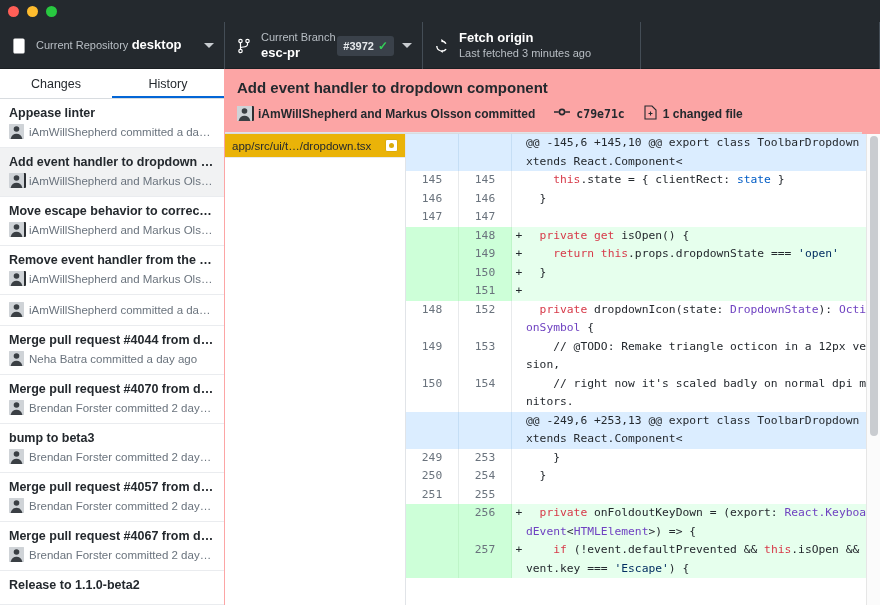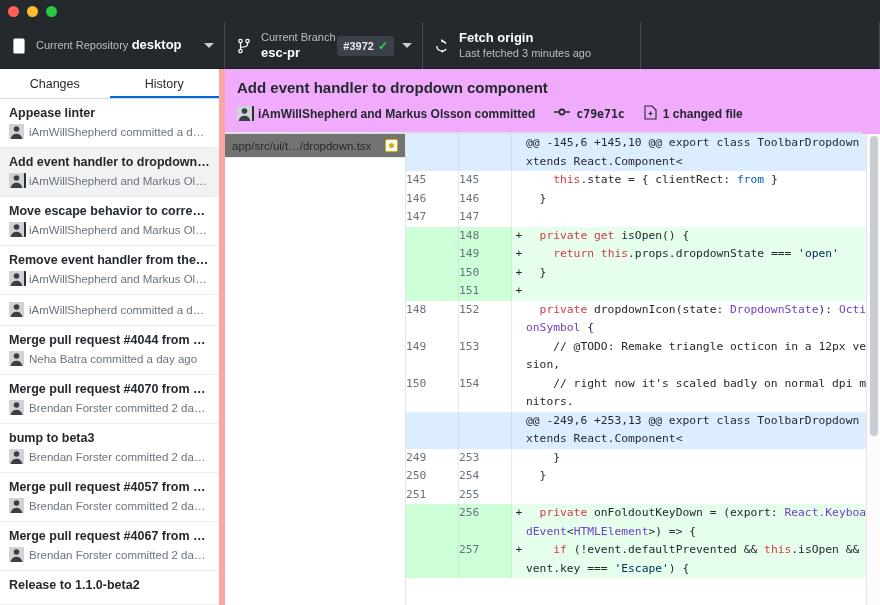--- a/index.html
+++ b/index.html
@@ -44,71 +44,71 @@
     font-size:11px; font-weight:bold; color:#e6e9ec;
     display:flex; align-items:center; gap:4px; white-space:nowrap;
   }
   .pr-check { color:#34d058; font-size:12px; font-weight:bold; }
   .caret { width:0;height:0;border-left:5px solid transparent;border-right:5px solid transparent;border-top:5px solid #c8ccd0; flex:0 0 auto; }
 
   
   .body { flex:1; display:flex; min-height:0; }
 
   
-  .sidebar { width:225px; flex:0 0 225px; border-right:6px solid #fca5a5; display:flex; flex-direction:column; min-height:0; background:#fff; }
+  .sidebar { width:225px; flex:0 0 225px; border-right:1px solid #fca5a5; display:flex; flex-direction:column; min-height:0; background:#fff; }
   .tabs { height:30px; flex:0 0 30px; display:flex; border-bottom:1px solid #d8dce0; background:#fff; }
   .tab { flex:1; display:flex; align-items:center; justify-content:center;
          font-size:12.5px; color:#24292e; position:relative; }
   .tab.active { font-weight:normal; }
   .tab.active:after { content:""; position:absolute; left:0; right:0; bottom:0; height:2px; background:#0366d6; }
   .commits { flex:1; overflow:hidden; }
   .commit {
     padding:7px 9px 8px 9px; border-bottom:1px solid #eaecef; background:#fff;
   }
   .commit.selected { background:#f1f2f3; }
   .commit-title { font-size:12.5px; font-weight:bold; color:#24292e; white-space:nowrap; overflow:hidden; text-overflow:ellipsis; margin-bottom:4px; }
   .commit-meta { display:flex; align-items:center; gap:5px; font-size:11.5px; color:#6a737d; white-space:nowrap; overflow:hidden; }
   .commit-meta .who { overflow:hidden; text-overflow:ellipsis; white-space:nowrap; }
   .avatar { width:15px; height:15px; flex:0 0 15px; border-radius:1px; overflow:hidden; position:relative; background:#d7dadd; }
   .avatar.av2 { box-shadow:2px 0 0 0 #2b2f33; }
   .avatar svg { display:block; }
 
   
   .main { flex:1; display:flex; flex-direction:column; min-width:0; min-height:0; }
-  .commit-header { flex:0 0 auto; padding:10px 30px 0 12px; background:#f0abfc; }
+  .commit-header { flex:0 0 auto; padding:10px 30px 0 12px; background:#fca5a5; }
   .ch-summary { font-size:15px; font-weight:bold; color:#24292e; margin-bottom:8px; }
   .ch-row { display:flex; align-items:center; gap:6px; font-size:12px; color:#24292e; padding-bottom:9px;font-weight:bold; }
   .ch-author { color:#24292e; }
   .ch-sep { display:inline-block; width:7px; }
   .sha { font-family:"DejaVu Sans Mono", monospace; font-size:11.5px; color:#24292e; }
   .ch-divider { height:1px; background:#e1e4e8; margin:0 -12px; }
   .ch-desc {
     font-family:"DejaVu Sans Mono", monospace; font-size:11.5px; color:#24292e;
     padding:11px 0 12px 0; white-space:pre-wrap; word-break:break-word;
   }
   .ch-bottom-divider { height:1px; background:#d8dce0; margin:0 -12px; }
 
   
   .filediff { flex:1; display:flex; min-height:0; }
   .filelist { width:181px; flex:0 0 181px; border-right:1px solid #e1e4e8; background:#fff; }
   .file-row {
-    display:flex; align-items:center; gap:5px; padding:5px 7px; background:#737373;
+    display:flex; align-items:center; gap:5px; padding:5px 7px; background:#eab308;
     border-bottom:1px solid #e8eaec;
   }
   .file-path { font-size:11.5px; color:#24292e; white-space:nowrap; overflow:hidden; text-overflow:ellipsis; flex:1; }
   .file-status {
     width:13px; height:13px; flex:0 0 13px; border:1px solid #dbab09; border-radius:2px;
     display:flex; align-items:center; justify-content:center; background:#fff;
   }
   .file-status i { width:5px; height:5px; border-radius:50%; background:#dbab09; display:block; }
 
   .diff { flex:1; min-width:0; overflow:hidden; position:relative;
           font-family:"DejaVu Sans Mono", monospace; font-size:11.3px; line-height:18.5px; background:#fff; }
   .dline { display:flex; align-items:stretch; }
-  .gut { width:53px; flex:0 0 53px; text-align:left; color:#6a737d;
+  .gut { width:53px; flex:0 0 53px; text-align:center; color:#6a737d;
          border-right:1px solid #e8eaec; user-select:none; white-space:nowrap; }
   .gut2 { border-right:1px solid #e8eaec; }
   .marker { width:14px; flex:0 0 14px; text-align:center; color:#24292e; user-select:none; }
   .code { flex:1; min-width:0; white-space:pre-wrap; word-break:break-all; padding-right:6px; color:#24292e; }
   .dline.hunk { background:#dbedff; }
   .dline.hunk .gut, .dline.hunk .gut2 { background:#dbedff; border-right-color:#c5def5; }
   .dline.hunk .code { color:#24292e; }
   .dline.add { background:#e6ffed; }
   .dline.add .gut, .dline.add .gut2 { background:#cdffd8; border-right-color:#bef5c8; }
   .dline.ctx .gut, .dline.ctx .gut2 { background:#fff; }
@@ -383,21 +383,21 @@
               <div class="dline hunk">
                 <div class="gut"></div>
                 <div class="gut gut2"></div>
                 <div class="marker"></div>
                 <div class="code"><span class="t-plain">@@ -145,6 +145,10 @@ export class ToolbarDropdown extends React.Component&lt;</span></div>
               </div>
               <div class="dline ctx">
                 <div class="gut">145</div>
                 <div class="gut gut2">145</div>
                 <div class="marker"></div>
-                <div class="code"><span class="t-plain">    </span><span class="t-kw">this</span><span class="t-plain">.state = { clientRect: </span><span class="t-num">from</span><span class="t-plain"> }</span></div>
+                <div class="code"><span class="t-plain">    </span><span class="t-kw">this</span><span class="t-plain">.state = { clientRect: </span><span class="t-num">state</span><span class="t-plain"> }</span></div>
               </div>
               <div class="dline ctx">
                 <div class="gut">146</div>
                 <div class="gut gut2">146</div>
                 <div class="marker"></div>
                 <div class="code"><span class="t-plain">  }</span></div>
               </div>
               <div class="dline ctx">
                 <div class="gut">147</div>
                 <div class="gut gut2">147</div>

